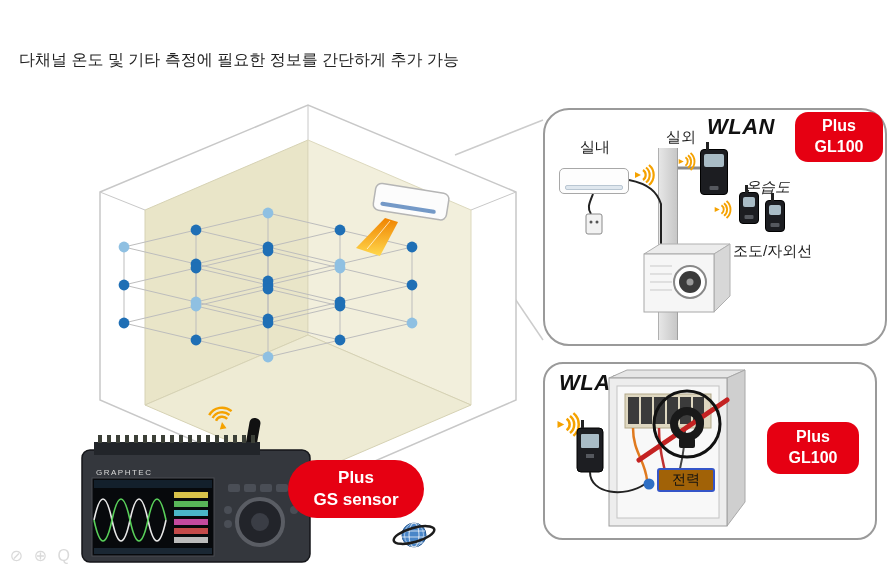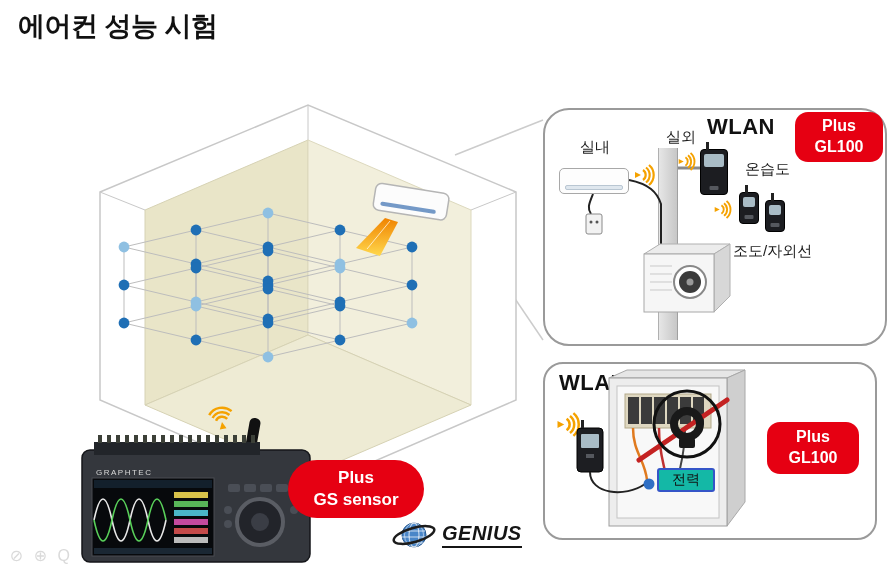--- a/index.html
+++ b/index.html
@@ -7,21 +7,21 @@
   .canvas { position:relative; width:888px; height:567px; background:#fff; overflow:hidden; }
   .abs { position:absolute; }
 
   .title { left:18px; top:8px; font-size:27px; font-weight:bold; color:#111; letter-spacing:-0.5px; }
   .subtitle { left:19px; top:50px; font-size:16px; color:#222; }
 
   .panel { position:absolute; border:2px solid #9a9a9a; background:#fff; }
   .panel-top { left:543px; top:108px; width:344px; height:238px; border-radius:26px; }
   .panel-bottom { left:543px; top:362px; width:334px; height:178px; border-radius:20px; }
 
-  .wlan { position:absolute; font-size:22px; font-weight:bold; color:#111; letter-spacing:0.5px; }
+  .wlan { position:absolute; font-size:22px; font-weight:bold; color:#111; letter-spacing:0.5px;font-style:italic; }
   .klabel { position:absolute; font-size:15px; color:#1a1a1a; white-space:nowrap; }
 
   .badge { position:absolute; background:#e60012; color:#fff; font-weight:bold;
            display:flex; flex-direction:column; align-items:center; justify-content:center;
            line-height:1.3; text-align:center; }
   .badge-gl-top    { left:250px; top:2px;  width:88px;  height:50px; border-radius:13px; font-size:16px; }
   .badge-gl-bottom { left:222px; top:58px; width:92px;  height:52px; border-radius:13px; font-size:16px; }
   .badge-gs        { left:288px; top:460px; width:136px; height:58px; border-radius:29px; font-size:17px; }
 
   .wifi { position:absolute; }
@@ -31,36 +31,36 @@
   .device .btn { position:absolute; left:50%; transform:translateX(-50%); bottom:4px; width:9px; height:4px; background:#55585e; border-radius:1px; }
   .device .ant { position:absolute; top:-8px; left:5px; width:3px; height:8px; background:#222; }
 
   .indoor-ac { position:absolute; left:14px; top:58px; width:70px; height:26px; background:#fdfdfd;
                border:1.5px solid #a8a8a8; border-radius:5px; }
   .indoor-ac .vent { position:absolute; left:5px; right:5px; bottom:3px; height:5px; background:#dfe7ee;
                      border-radius:2px; border:1px solid #b9c6d2; }
   .pole { position:absolute; left:113px; top:38px; width:20px; height:192px;
           background:linear-gradient(90deg,#e6e6e6,#c7c7c7); border-left:1px solid #b0b0b0; border-right:1px solid #a0a0a0; }
 
-  .power-box { position:absolute; left:112px; top:104px; width:58px; height:24px; background:#14b8a6;
+  .power-box { position:absolute; left:112px; top:104px; width:58px; height:24px; background:#a16207;
                border:2px solid #3555c8; border-radius:3px; font-size:14px; color:#111;
                display:flex; align-items:center; justify-content:center; }
 
   .genius { position:absolute; left:392px; top:516px; display:flex; align-items:center; gap:4px; }
   .genius-text { font-size:20px; font-weight:bold; font-style:italic; color:#151515; letter-spacing:0.5px;
                  border-bottom:2px solid #151515; padding-bottom:1px; }
 
   .corner-icons { position:absolute; left:-6px; top:546px; font-size:16px; color:#dadada; letter-spacing:3px; }
 </style>
 </head>
 <body>
 
 <div class="canvas">
 
-  <div class="abs title">에어컨 성능 시험</div>
+  <div class="abs subtitle">다채널 온도 및 기타 측정에 필요한 정보를 간단하게 추가 가능</div>
 
   <svg class="abs" style="left:430px; top:100px;" width="130" height="260" viewBox="0 0 130 260">
     <line x1="25" y1="55" x2="113" y2="20" stroke="#cccccc" stroke-width="1.5"></line>
     <line x1="25" y1="110" x2="113" y2="240" stroke="#cccccc" stroke-width="1.5"></line>
   </svg>
 
   <svg class="abs" style="left:40px; top:100px;" width="512" height="400" viewBox="0 0 512 400">
     <defs>
       <linearGradient id="flow" x1="0" y1="0" x2="0" y2="1">
         <stop offset="0" stop-color="#f08300"></stop>
@@ -202,21 +202,21 @@
       <div class="ant"></div>
       <div class="scr"></div>
       <div class="btn"></div>
     </div>
     <svg class="wifi" style="left:132px; top:42px;" width="22" height="19" viewBox="0 0 26 22">
       <path d="M2,8 L8,11 L2,14 Z" fill="#f5a200"></path>
       <path d="M10,6 A6,6 0 0 1 10,16" stroke="#f5a200" stroke-width="2.2" fill="none"></path>
       <path d="M13,3.5 A9.5,9.5 0 0 1 13,18.5" stroke="#f5a200" stroke-width="2.2" fill="none"></path>
       <path d="M16,1 A13,13 0 0 1 16,21" stroke="#f5a200" stroke-width="2.2" fill="none"></path>
     </svg>
-    <div class="klabel" style="left:200px; top:50px;">온습도</div>
+    <div class="klabel" style="left:200px; top:68px;font-style:italic;">온습도</div>
 
     <div class="device" style="left:194px; top:82px; width:20px; height:32px;">
       <div class="ant"></div>
       <div class="scr" style="height:10px;"></div>
       <div class="btn"></div>
     </div>
     <div class="device" style="left:220px; top:90px; width:20px; height:32px;">
       <div class="ant"></div>
       <div class="scr" style="height:10px;"></div>
       <div class="btn"></div>
@@ -357,18 +357,17 @@
   <div class="genius">
     <svg width="46" height="38" viewBox="0 0 46 38">
       <circle cx="22" cy="19" r="12" fill="#4a86c8" stroke="#2a5a90"></circle>
       <ellipse cx="22" cy="19" rx="5" ry="12" fill="none" stroke="#ffffff" stroke-width="1" opacity="0.8"></ellipse>
       <ellipse cx="22" cy="19" rx="9.5" ry="12" fill="none" stroke="#ffffff" stroke-width="1" opacity="0.5"></ellipse>
       <line x1="11" y1="15" x2="33" y2="15" stroke="#ffffff" stroke-width="1" opacity="0.7"></line>
       <line x1="10" y1="21" x2="34" y2="21" stroke="#ffffff" stroke-width="1" opacity="0.7"></line>
       <line x1="12" y1="27" x2="32" y2="27" stroke="#ffffff" stroke-width="1" opacity="0.7"></line>
       <ellipse cx="22" cy="19" rx="21" ry="7" fill="none" stroke="#1c1c1c" stroke-width="2.5" transform="rotate(-16 22 19)"></ellipse>
     </svg>
-    <span class="genius-text">GENIUS</span>
   </div>
 
   <div class="corner-icons">) ⊘ ⊕ Q</div>
 
 </div>
 
 </body></html>

